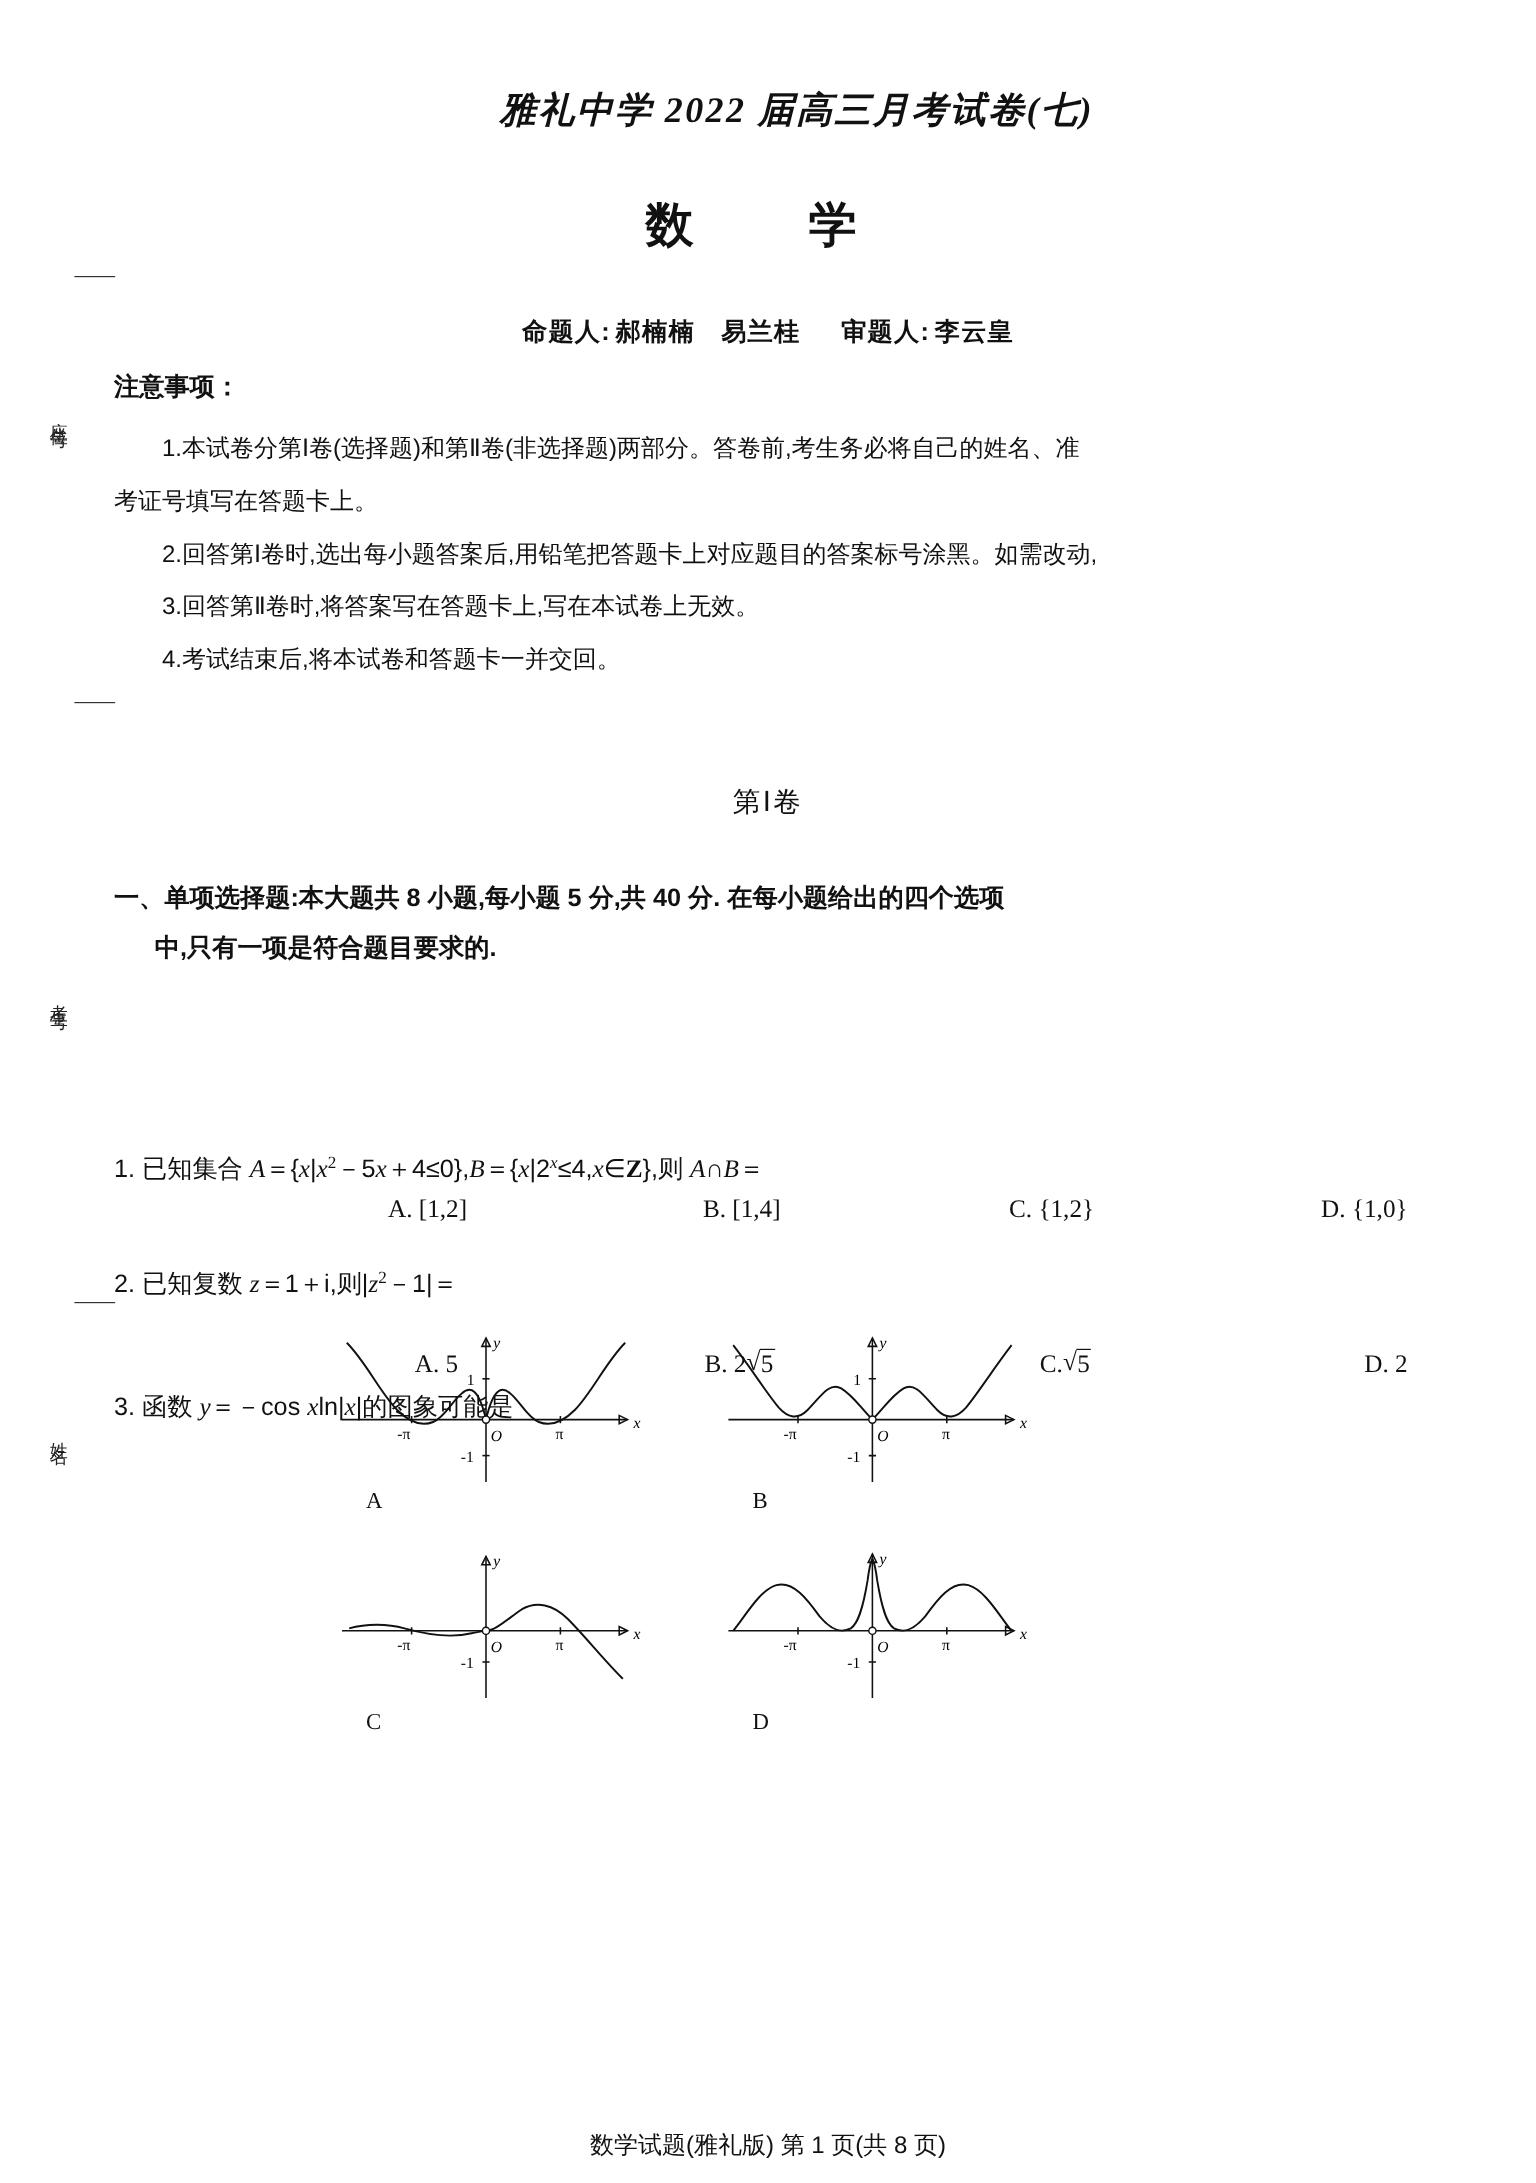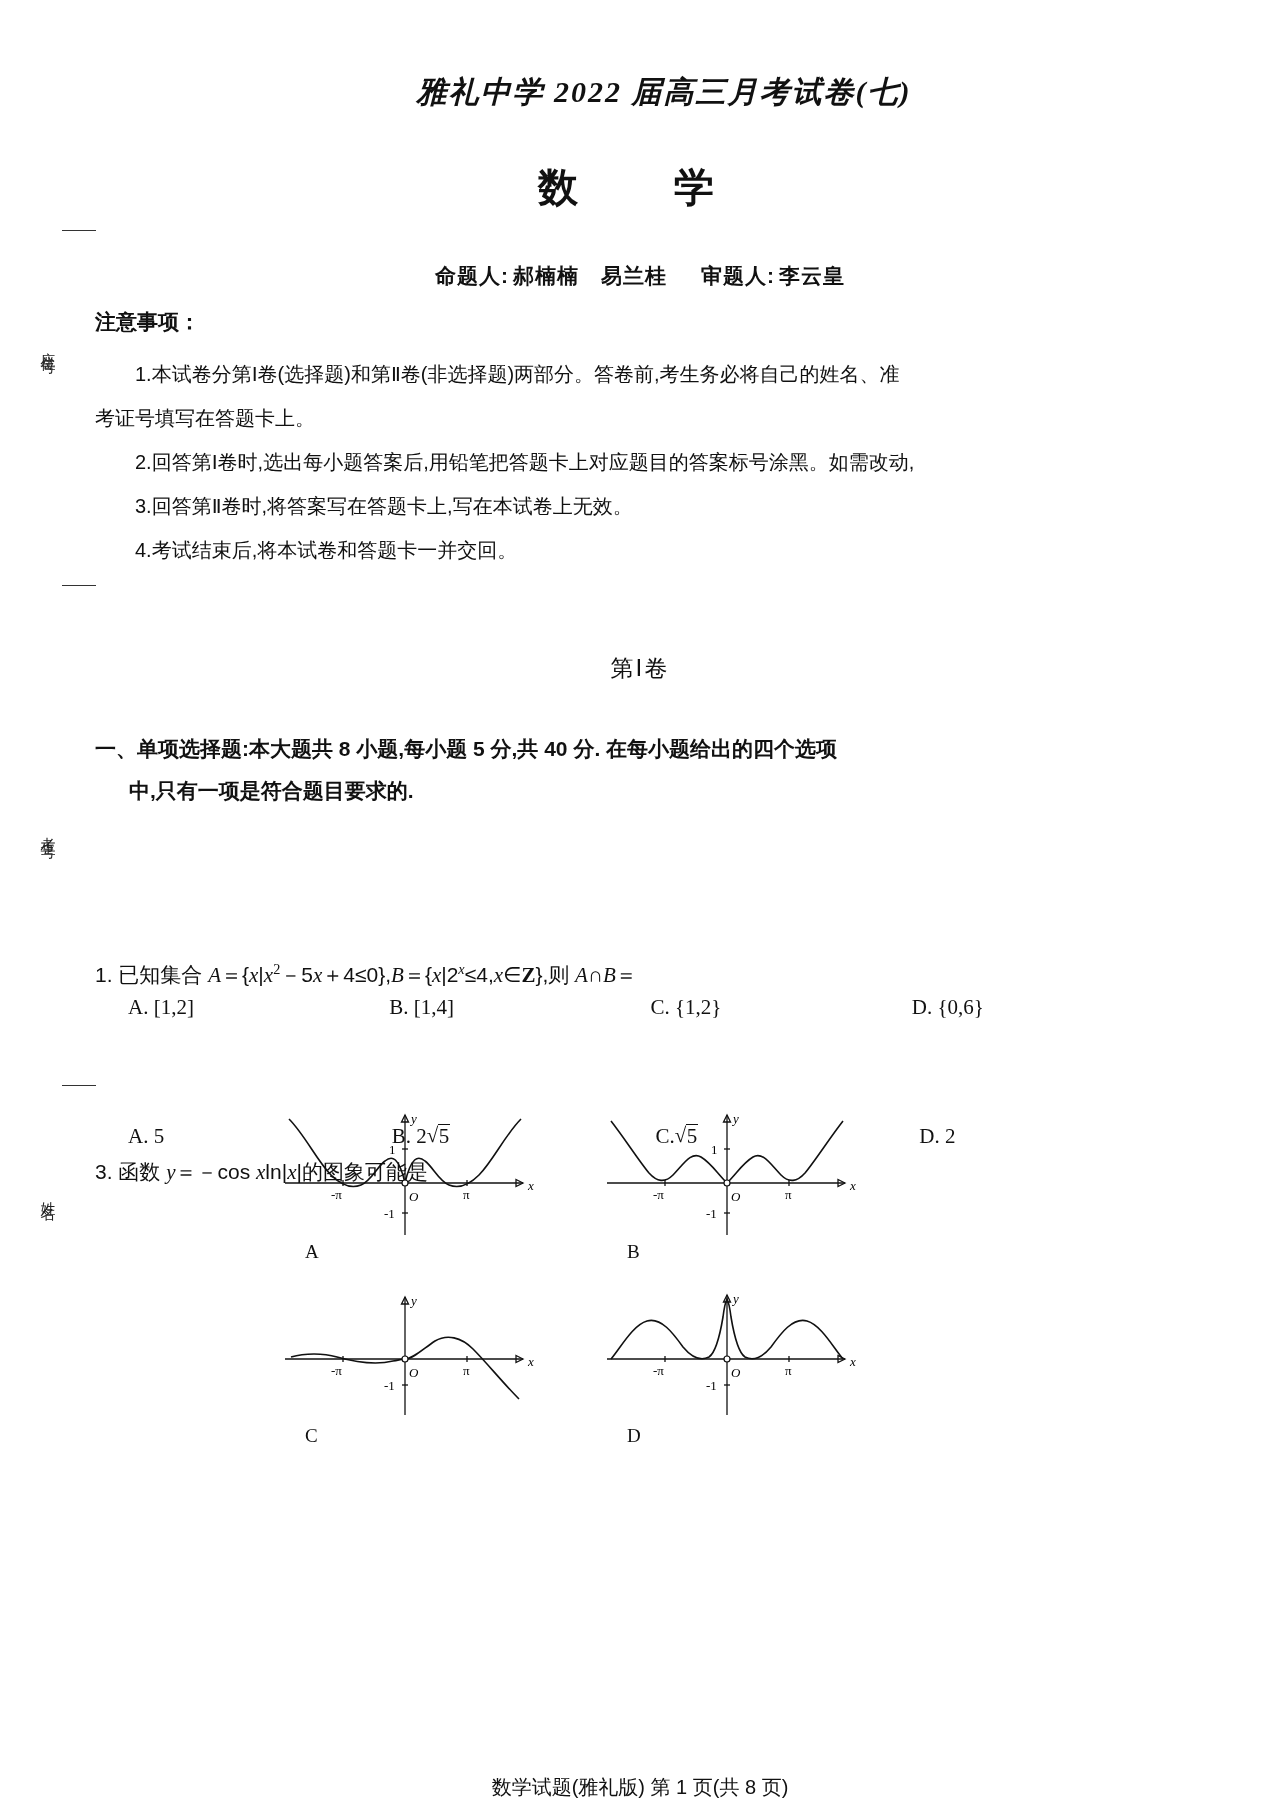--- a/index.html
+++ b/index.html
@@ -64,21 +64,21 @@
 
   
   .q{position:absolute;left:95px;width:1075px;font-size:21px;}
   .q .stem{line-height:34px;font-family:"Liberation Sans","DejaVu Sans",sans-serif;}
   .m{font-family:"Liberation Serif","DejaVu Serif",serif;font-style:italic;}
   .mr{font-family:"Liberation Serif","DejaVu Serif",serif;font-style:normal;}
   .bb{font-weight:bold;font-family:"Liberation Serif","DejaVu Serif",serif;font-style:normal;}
   sup{font-size:.68em;}
 
   .opts{position:absolute;left:128px;width:1045px;display:flex;font-size:21px;}
-  .opts>div{width:25%;font-family:"Liberation Serif","DejaVu Serif",serif;}
+  .opts>div{width:25%;font-family:"Liberation Serif","DejaVu Serif",serif;text-align:right;}
   .opt-lab{font-style:normal;}
 
   
   .rad{display:inline-block;position:relative;padding-left:11px;}
   .rad::before{content:"\221A";font-style:normal;position:absolute;left:0;top:-1px;}
   .rad>span{border-top:1px solid #111;padding:0 1px;display:inline-block;line-height:1.05;}
 
   
   .figs{position:absolute;left:265px;top:1095px;width:640px;}
   .figrow{display:flex;gap:12px;}
@@ -140,23 +140,29 @@
       <span>1.</span>
       已知集合
       <span class="m">A</span>＝{<span class="m">x</span>|<span class="m">x</span><sup class="mr">2</sup>－5<span class="m">x</span>＋4≤0},<span class="m">B</span>＝{<span class="m">x</span>|2<sup class="m">x</sup>≤4,<span class="m">x</span>∈<span class="bb">Z</span>},则
       <span class="m">A</span>∩<span class="m">B</span>＝
     </div>
   </div>
   <div class="opts" style="top:995px;">
     <div><span class="opt-lab">A.</span>&nbsp;<span>[1,2]</span></div>
     <div><span class="opt-lab">B.</span>&nbsp;<span>[1,4]</span></div>
     <div><span class="opt-lab">C.</span>&nbsp;<span>{1,2}</span></div>
-    <div><span class="opt-lab">D.</span>&nbsp;<span>{0,6}</span></div>
-  </div>
-
+    <div><span class="opt-lab">D.</span>&nbsp;<span>{1,0}</span></div>
+  </div>
+
+  <div class="q" style="top:1048px;">
+    <div class="stem">
+      <span>2.</span>
+      已知复数 <span class="m">z</span>＝1＋i,则|<span class="m">z</span><sup class="mr">2</sup>－1|＝
+    </div>
+  </div>
   <div class="opts" style="top:1124px;gap:10px;">
     <div><span class="opt-lab">A.</span>&nbsp;5</div>
     <div><span class="opt-lab">B.</span>&nbsp;2<span class="rad"><span>5</span></span></div>
     <div><span class="opt-lab">C.</span><span class="rad"><span>5</span></span></div>
     <div><span class="opt-lab">D.</span>&nbsp;2</div>
   </div>
 
   <div class="q" style="top:1155px;">
     <div class="stem">
       <span>3.</span>

